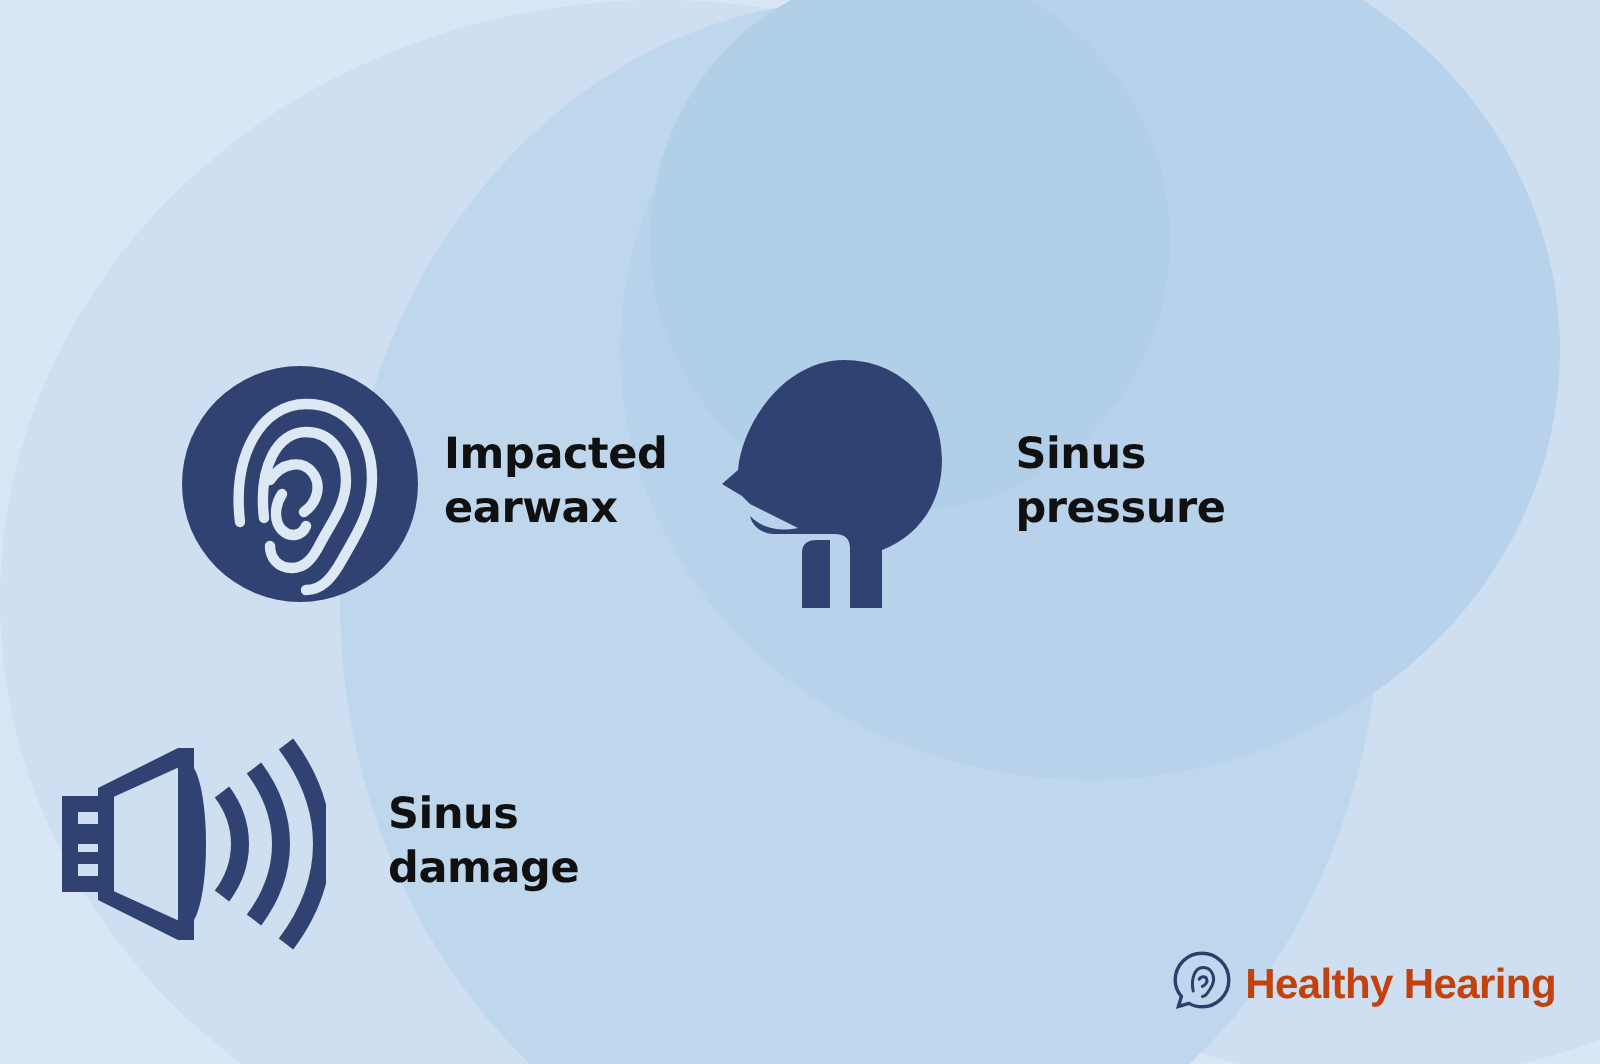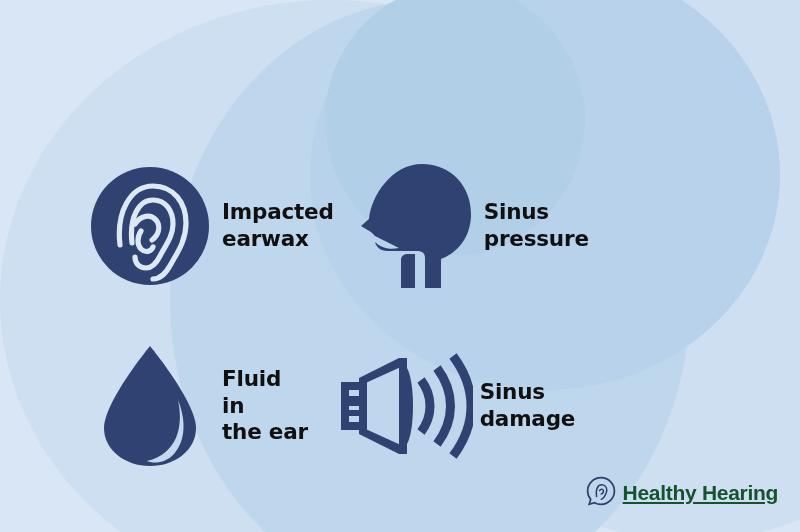--- a/index.html
+++ b/index.html
@@ -56,21 +56,21 @@
     letter-spacing: -0.4px;
     transform: scaleX(0.97);
     transform-origin: left center;
     white-space: nowrap;
   }
 
   
   .reasons {
     position: absolute;
     left: 0;
-    top: 136px;
+    top: 152px;
     width: 673px;
     z-index: 3;
   }
   .reason-row {
     display: flex;
   }
   .reason {
     display: flex;
     align-items: center;
     box-sizing: border-box;
@@ -94,41 +94,40 @@
   .reason-label {
     font-family: "DejaVu Sans", "Liberation Sans", sans-serif;
     font-weight: bold;
     font-size: 21.5px;
     line-height: 1.24;
     color: #101010;
     letter-spacing: -0.2px;
     white-space: pre-line;
     margin-left: 6px;
   }
-  .reason-col-right .reason-label { margin-left: 0; }
+  .reason-col-right .reason-label { margin-left: 24px; }
 
   
   .logo {
     position: absolute;
     right: 22px;
     bottom: 22px;
     display: flex;
     align-items: center;
     gap: 7px;
     z-index: 4;
   }
   .logo-mark { display: block; }
   .logo-text {
     font-family: "Liberation Sans", sans-serif;
     font-weight: bold;
     font-size: 21px;
-    color: #14532d;
+    color: #c2410c;
     letter-spacing: -0.3px;
     white-space: nowrap;
-    text-decoration: underline;
   }
 </style>
 </head>
 <body>
 
 <div id="infographic">
 
   <svg class="bg-layer" viewBox="0 0 800 532" width="800" height="532" xmlns="http://www.w3.org/2000/svg">
     <rect x="0" y="0" width="800" height="532" fill="#d9e6f5"></rect>
     <ellipse cx="330" cy="300" rx="330" ry="300" fill="#cddff0"></ellipse>
@@ -182,31 +181,20 @@
           </svg>
         </div>
         <div class="reason-label">Sinus
 pressure</div>
       </div>
 
     </div>
 
     <div class="reason-row row-bottom">
 
-      <div class="reason reason-col-left">
-        <div class="icon-slot drop-slot">
-          <svg width="100" height="124" viewBox="0 0 100 124" xmlns="http://www.w3.org/2000/svg">
-            <path d="M50 2 C50 2, 4 58, 4 84 C4 106, 25 122, 50 122 C75 122, 96 106, 96 84 C96 58, 50 2, 50 2 Z" fill="#2f4272"></path>
-            <path d="M78 56 C86 76, 86 96, 74 110 C66 119, 54 120, 47 117
-                     C62 114, 74 103, 78 88 C81 77, 80 66, 78 56 Z" fill="#c3d9ed"></path>
-          </svg>
-        </div>
-        <div class="reason-label">Fluid in
-the ear</div>
-      </div>
 
       <div class="reason reason-col-right">
         <div class="icon-slot noise-slot">
           <svg width="136" height="108" viewBox="0 0 136 108" xmlns="http://www.w3.org/2000/svg">
             <g fill="#2f4272">
 
               <path d="M62 6 L70 6 L70 102 L62 102 L62 6 Z"></path>
               <path d="M62 6 L66 6 L66 14 L22 34 L22 26 L62 6 Z"></path>
               <path d="M62 102 L66 102 L66 94 L22 74 L22 82 L62 102 Z"></path>
               <path d="M22 26 L30 26 L30 82 L22 82 L22 26 Z"></path>

